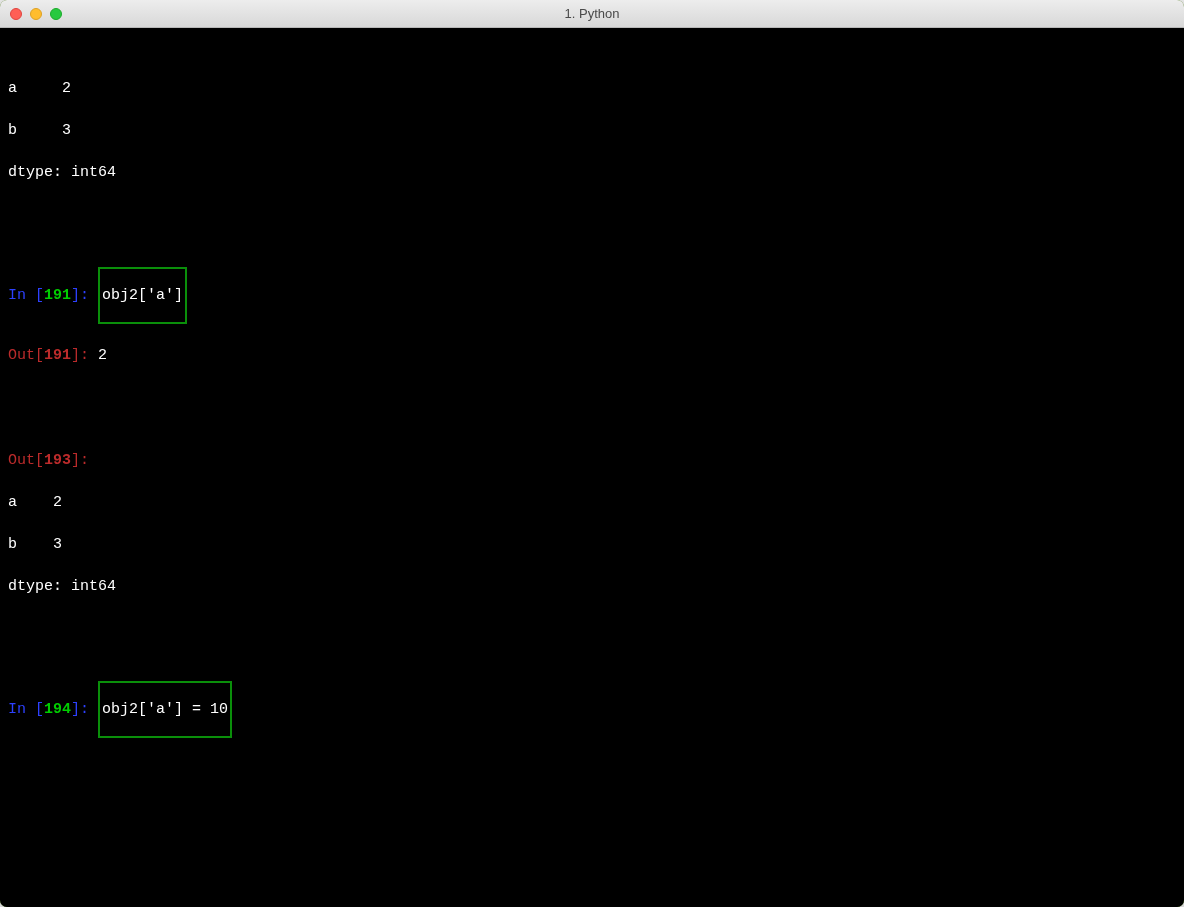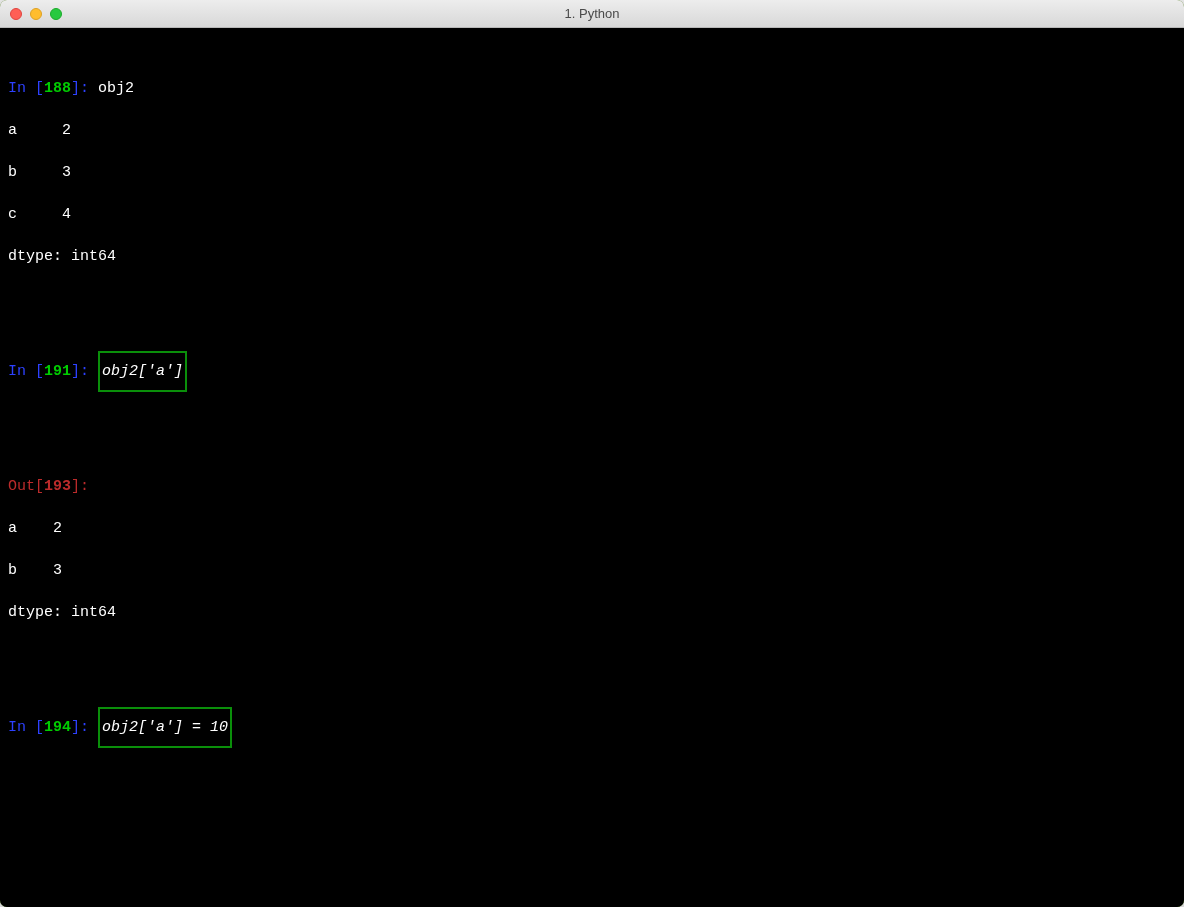--- a/index.html
+++ b/index.html
@@ -65,47 +65,45 @@
     .line { min-height: 20px; }
     .in-label { color: #2d41ff; }
     .in-num { color: #00cd00; font-weight: bold; }
     .out-label { color: #bc2b2b; }
     .out-num { color: #bc2b2b; font-weight: bold; }
     .colon { color: #2d41ff; }
     .ocolon { color: #bc2b2b; }
     .txt { color: #ffffff; }
     .boxed {
       border: 2px solid #0a8f0a;
-      padding: 8px 2px;
+      padding: 16px 2px;
       display: inline-block;
-      font-style: italic;
     }
   </style>
 </head>
 <body>
 
 <div class="window">
   <div class="titlebar">
     <div class="traffic-lights">
       <div class="light red"></div>
       <div class="light yellow"></div>
       <div class="light green"></div>
     </div>
     <div class="title">1. Python</div>
   </div>
   <div class="terminal">
 
-<div class="line"><span class="in-label">In </span><span class="in-label">[</span><span class="in-num">188</span><span class="in-label">]</span><span class="colon">: </span><span class="txt">obj2</span></div>
 <div class="line txt">a     2</div>
 <div class="line txt">b     3</div>
-<div class="line txt">c     4</div>
 <div class="line txt">dtype: int64</div>
 <div class="line">&nbsp;</div>
 
 <div class="line"><span class="in-label">In </span><span class="in-label">[</span><span class="in-num">191</span><span class="in-label">]</span><span class="colon">: </span><span class="boxed txt">obj2['a']</span></div>
+<div class="line"><span class="out-label">Out</span><span class="out-label">[</span><span class="out-num">191</span><span class="out-label">]</span><span class="ocolon">: </span><span class="txt">2</span></div>
 <div class="line">&nbsp;</div>
 
 <div class="line"><span class="out-label">Out</span><span class="out-label">[</span><span class="out-num">193</span><span class="out-label">]</span><span class="ocolon">: </span></div>
 <div class="line txt">a    2</div>
 <div class="line txt">b    3</div>
 <div class="line txt">dtype: int64</div>
 <div class="line">&nbsp;</div>
 
 <div class="line"><span class="in-label">In </span><span class="in-label">[</span><span class="in-num">194</span><span class="in-label">]</span><span class="colon">: </span><span class="boxed txt">obj2['a'] = 10</span></div>
 

